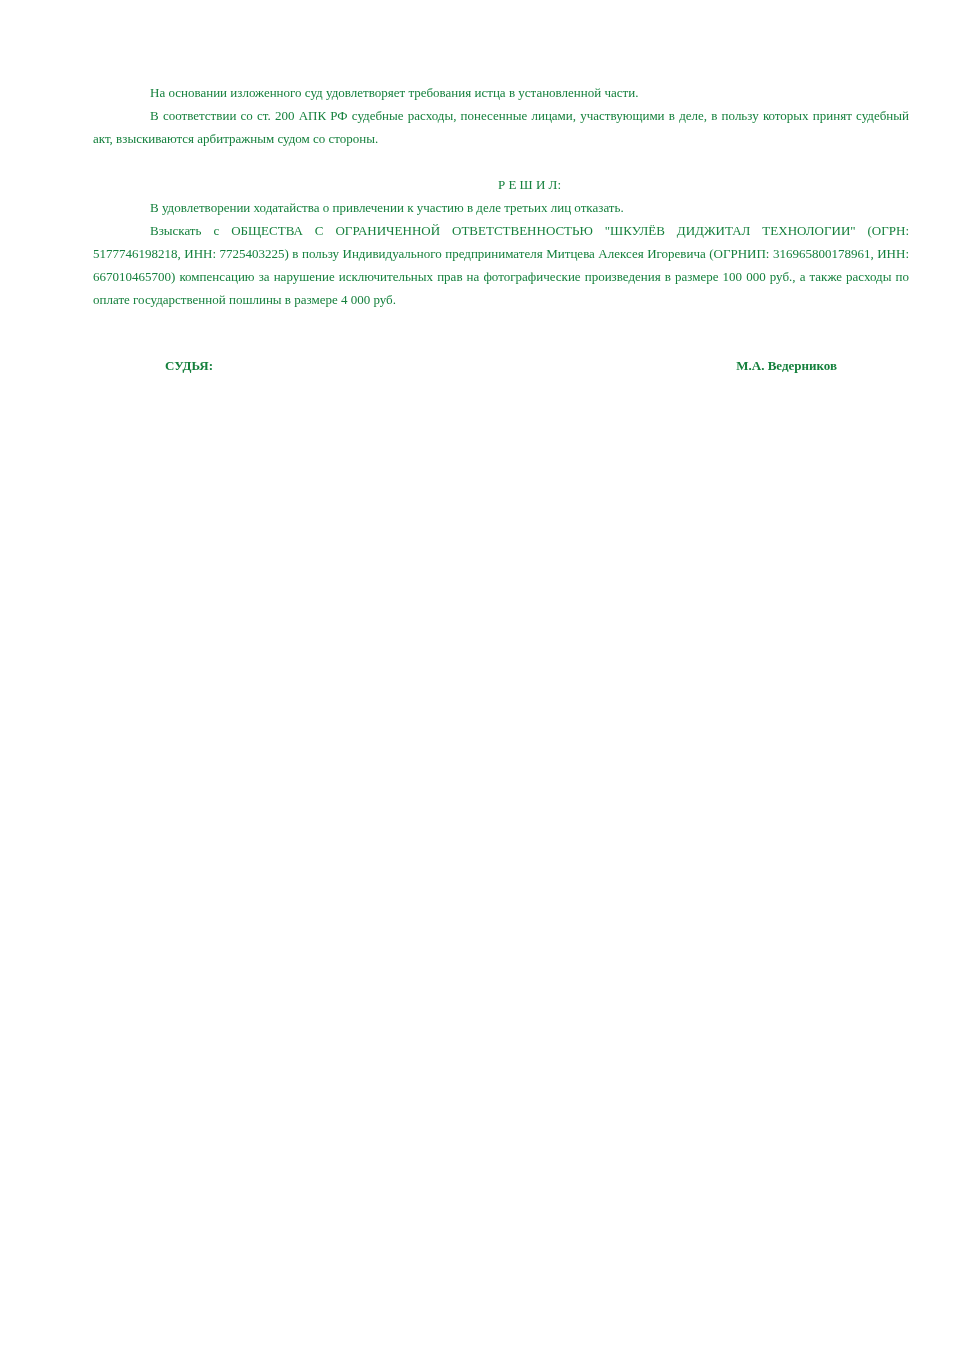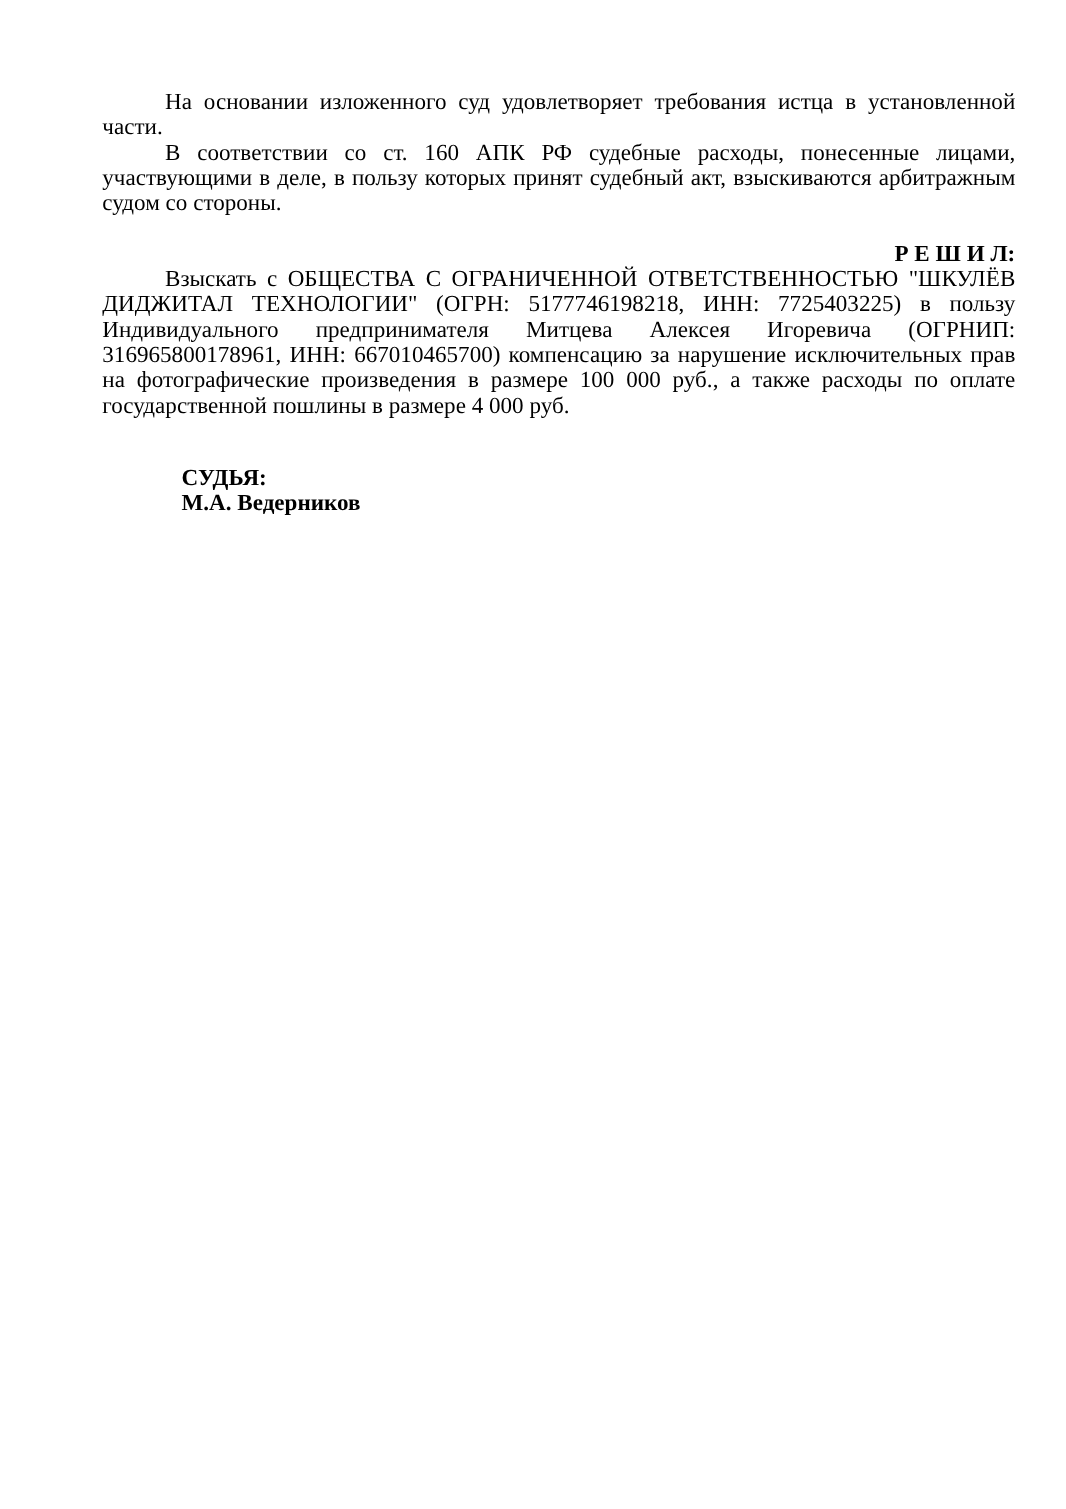--- a/index.html
+++ b/index.html
@@ -6,60 +6,60 @@
     margin: 0;
     padding: 0;
     background: #ffffff;
   }
   .page {
     position: relative;
     width: 969px;
     height: 1372px;
     box-sizing: border-box;
     background: #ffffff;
-    color: #000000;
-    padding: 81px 46px 0 93px;
+    color: #15803d;
+    padding: 81px 60px 0 93px;
     font-family: "Liberation Serif", "DejaVu Serif", serif;
-    font-size: 21px;
+    font-size: 13px;
     line-height: 23px;
     overflow: hidden;
   }
   .para {
     margin: 0;
     text-indent: 57px;
     text-align: justify;
   }
   .resolution-heading {
     margin: 23px 0 0 57px;
     text-indent: 0;
-    text-align: right;
-    font-weight: bold;
+    text-align: center;
+    font-weight: normal;
   }
   .signature-row {
     margin-top: 43px;
     padding: 0 72px;
     display: flex;
     justify-content: space-between;
     align-items: baseline;
     font-weight: bold;
-    flex-direction: column;
   }
 </style>
 </head>
 <body>
 
 <div class="page">
 
   <p class="para">На основании изложенного суд удовлетворяет требования истца в установленной части.</p>
 
-  <p class="para">В соответствии со ст. 160 АПК РФ судебные расходы, понесенные лицами, участвующими в деле, в пользу которых принят судебный акт, взыскиваются арбитражным судом со стороны.</p>
+  <p class="para">В соответствии со ст. 200 АПК РФ судебные расходы, понесенные лицами, участвующими в деле, в пользу которых принят судебный акт, взыскиваются арбитражным судом со стороны.</p>
 
 
   <p class="resolution-heading">Р Е Ш И Л:</p>
 
+  <p class="para">В удовлетворении ходатайства о привлечении к участию в деле третьих лиц отказать.</p>
 
   <p class="para">Взыскать с ОБЩЕСТВА С ОГРАНИЧЕННОЙ ОТВЕТСТВЕННОСТЬЮ "ШКУЛЁВ ДИДЖИТАЛ ТЕХНОЛОГИИ" (ОГРН: 5177746198218, ИНН: 7725403225) в пользу Индивидуального предпринимателя Митцева Алексея Игоревича (ОГРНИП: 316965800178961, ИНН: 667010465700) компенсацию за нарушение исключительных прав на фотографические произведения в размере 100 000 руб., а также расходы по оплате государственной пошлины в размере 4 000 руб.</p>
 
 
   <div class="signature-row">
     <span>СУДЬЯ:</span>
     <span>М.А. Ведерников</span>
   </div>
 
 </div>

